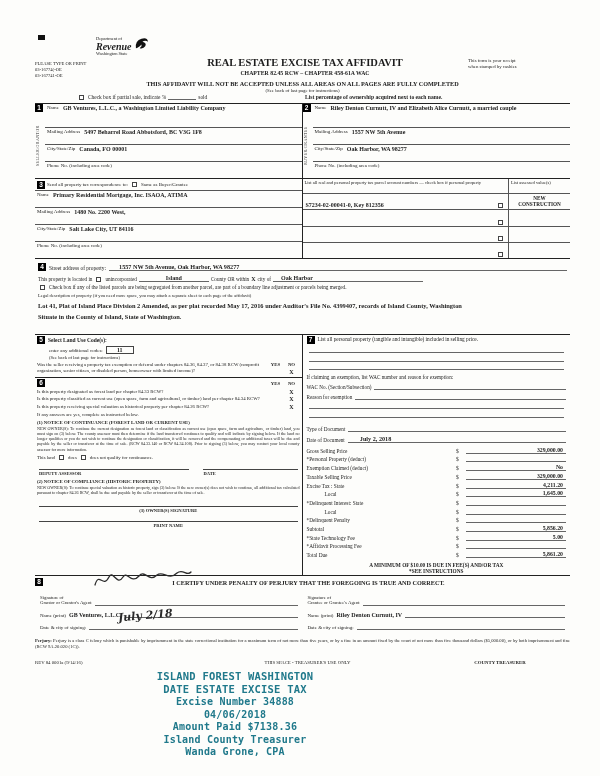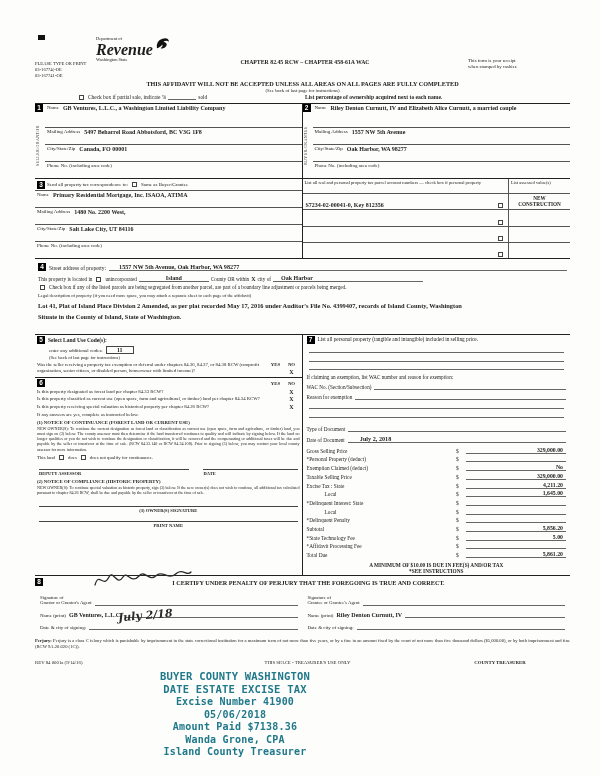--- a/index.html
+++ b/index.html
@@ -8,21 +8,21 @@
   .abs { position:absolute; }
   .b { font-weight:bold; }
   .cb { display:inline-block; flex:none; width:5px; height:5px; border:1px solid #444; background:#fff; margin:0 2px; }
   .numbox { flex:none; display:inline-block; width:8px; height:8px; background:#000; color:#fff; font:bold 6.5px "Liberation Sans", sans-serif; text-align:center; line-height:8px; }
   .line { flex:1; border-bottom:1px solid #666; height:7px; }
 
   
   #corner { left:38px; top:35px; width:7px; height:5px; background:#111; }
   #logo { left:96px; top:37px; display:flex; gap:2px; align-items:flex-start; }
   #logo .d1,#logo .d3 { font-size:4.5px; line-height:1.1; }
-  #logo .d2 { font-size:16px; font-weight:bold; font-style:italic; line-height:1; }
+  #logo .d2 { font-size:10px; font-weight:bold; font-style:italic; line-height:1; }
   #ptp   { left:35px; top:61px; font-size:4.6px; }
   #code1 { left:35px; top:67px; font-size:4.6px; }
   #code2 { left:35px; top:73px; font-size:4.6px; }
   #titlewrap { left:140px; top:57px; width:330px; text-align:center; }
   #titlewrap .t1 { font-size:10.5px; font-weight:bold; }
   #titlewrap .t2 { font-size:5.8px; font-weight:bold; margin-top:2px; }
   #receipt { left:468px; top:58px; width:104px; font-size:4.8px; line-height:1.3; }
   #warning { left:35px; top:80px; width:535px; text-align:center; font-size:6.2px; font-weight:bold; }
   #seeback { left:35px; top:88px; width:535px; text-align:center; font-size:4.8px; }
 
@@ -159,20 +159,21 @@
       <div class="d3">Washington State</div>
     </div>
     <svg width="15" height="13" viewBox="0 0 16 14">
         <path d="M2 12 Q1 4 8 2 Q14 0 15 5 Q12 3 9 5 Q14 6 12 10 Q10 13 6 12 Q9 10 8 8 Q4 12 2 12Z" fill="#111"></path>
       </svg>
   </div>
   <div class="abs" id="ptp">PLEASE TYPE OR PRINT</div>
   <div class="abs" id="code1">03-16774(-OE</div>
   <div class="abs" id="code2">03-167741-OE</div>
   <div class="abs" id="titlewrap">
+    <div class="t1">REAL ESTATE EXCISE TAX AFFIDAVIT</div>
     <div class="t2">CHAPTER 82.45 RCW – CHAPTER 458-61A WAC</div>
   </div>
   <div class="abs" id="receipt">
     <div>This form is your receipt</div>
     <div>when stamped by cashier.</div>
   </div>
   <div class="abs" id="warning">THIS AFFIDAVIT WILL NOT BE ACCEPTED UNLESS ALL AREAS ON ALL PAGES ARE FULLY COMPLETED</div>
   <div class="abs" id="seeback">(See back of last page for instructions)</div>
 
   <div class="abs" id="partial">
@@ -544,22 +545,22 @@
     <span>Perjury is a class C felony which is punishable by imprisonment in the state correctional institution for a maximum term of not more than five years, or by a fine in an amount fixed by the court of not more than five thousand dollars ($5,000.00), or by both imprisonment and fine (RCW 9A.20.020 (1C)).</span>
   </div>
 
   <div class="abs" id="footer">
     <div class="frev">REV 84 0001a (9/14/16)</div>
     <div class="fspace">THIS SPACE - TREASURER'S USE ONLY</div>
     <div class="ftreas">COUNTY TREASURER</div>
   </div>
 
   <div class="abs" id="stamp">
-    <div class="st big">BUYER COUNTY WASHINGTON</div>
+    <div class="st big">ISLAND FOREST WASHINGTON</div>
     <div class="st big">DATE ESTATE EXCISE TAX</div>
-    <div class="st">Excise Number 41900</div>
-    <div class="st">05/06/2018</div>
+    <div class="st">Excise Number 34888</div>
+    <div class="st">04/06/2018</div>
     <div class="st">Amount Paid $7138.36</div>
+    <div class="st">Island County Treasurer</div>
     <div class="st">Wanda Grone, CPA</div>
-    <div class="st">Island County Treasurer</div>
   </div>
 
 </div>
 
 </body></html>

